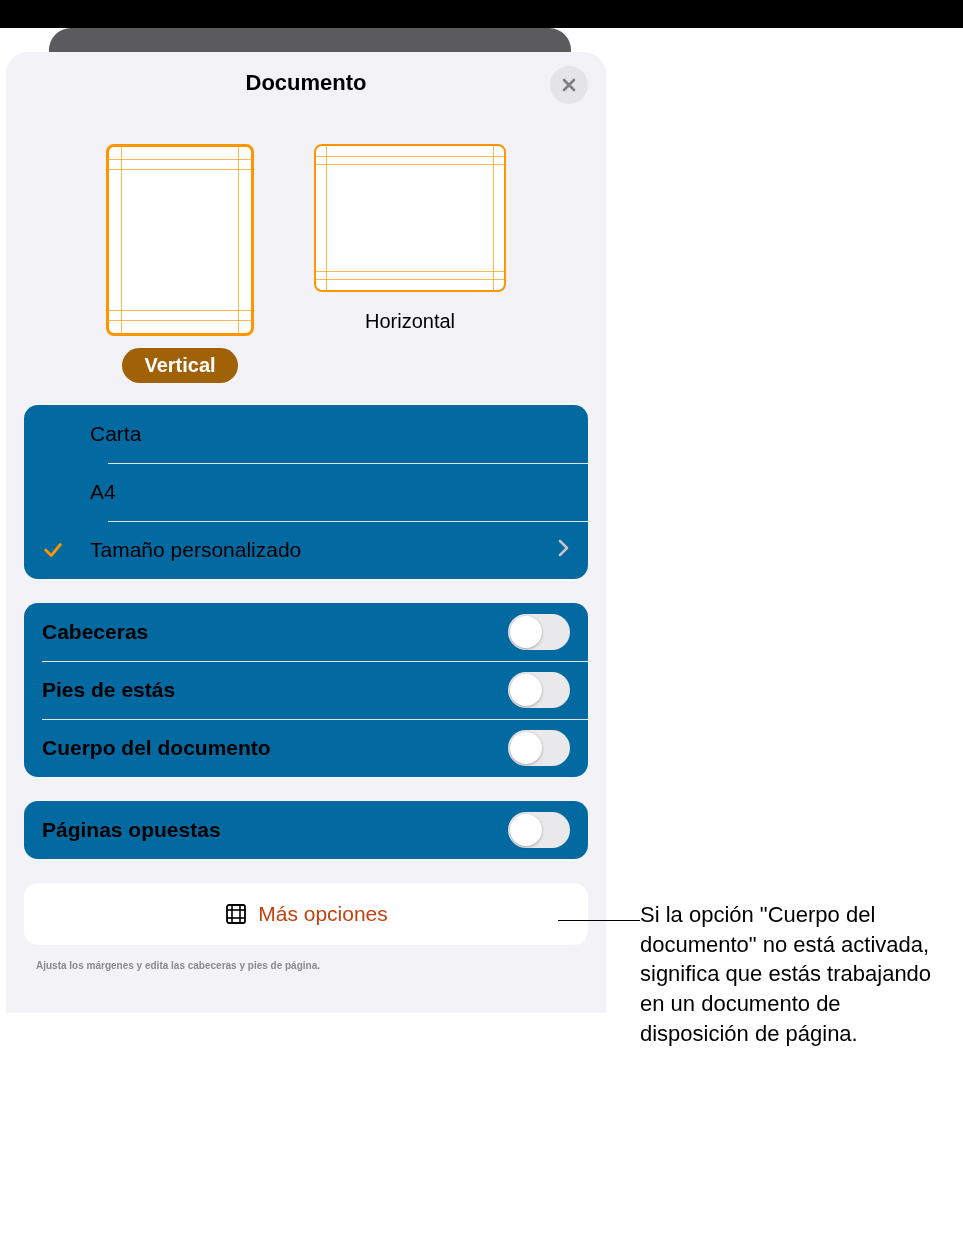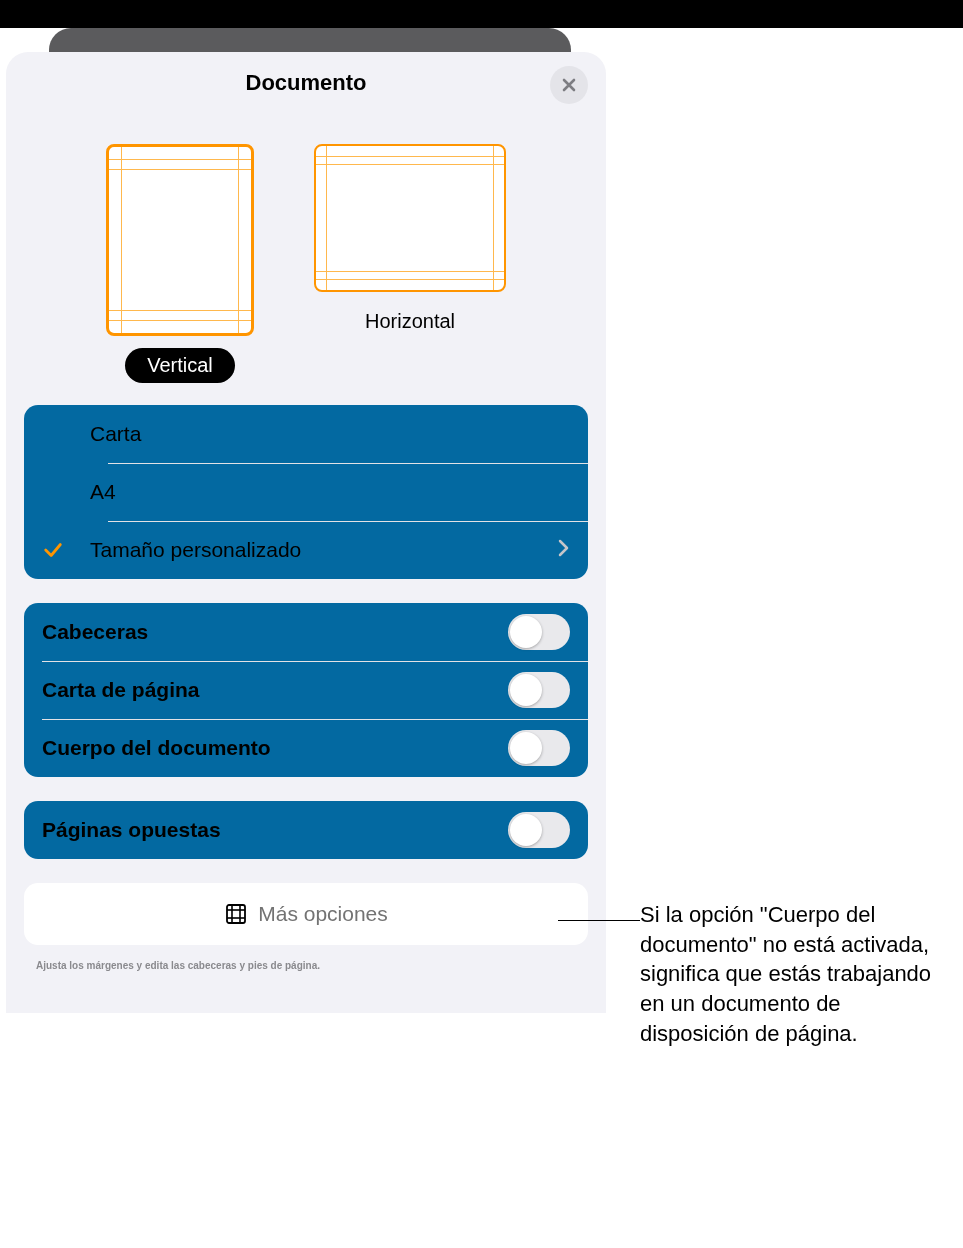--- a/index.html
+++ b/index.html
@@ -95,23 +95,23 @@
     inset:0;
   }
   .guides .h { position:absolute; left:0; right:0; height:1px; background:#ffb84d; }
   .guides .v { position:absolute; top:0; bottom:0; width:1px; background:#ffb84d; }
   .orient-pill {
     padding: 6px 22px;
     border-radius: 18px;
     font-size: 20px;
   }
   .orient-pill.selected {
-    background: #000000;
+    background: #a16207;
     color: #fff;
-    font-weight: 400;
+    font-weight: 700;
   }
   .orient-pill.unselected {
     color: #000;
   }
   .section-label {
     font-size: 16px;
     color: #8a8a8e;
     letter-spacing: 0.5px;
     padding: 20px 30px 8px 30px;
   }
@@ -175,21 +175,21 @@
   .more-btn {
     margin: 24px 18px 0 18px;
     background:#fff;
     border-radius:14px;
     height:62px;
     display:flex;
     align-items:center;
     justify-content:center;
     gap:10px;
     font-size:21px;
-    color:#737373;
+    color:#c2410c;
     cursor:pointer;
   }
   .footer-text {
     font-size: 10px;
     color:#8a8a8e;
     padding: 14px 30px 0 30px;
     line-height:1.35;
     font-weight:bold;
   }
   .callout {
@@ -281,21 +281,21 @@
       </div>
     </div>
   </div>
 
   <div class="list-group toggles">
     <div class="list-row">
       <div class="row-label">Cabeceras</div>
       <div class="toggle"></div>
     </div>
     <div class="list-row">
-      <div class="row-label">Carta de página</div>
+      <div class="row-label">Pies de estás</div>
       <div class="toggle"></div>
     </div>
     <div class="list-row">
       <div class="row-label">Cuerpo del documento</div>
       <div class="toggle"></div>
     </div>
   </div>
 
   <div class="list-group toggles">
     <div class="list-row">

